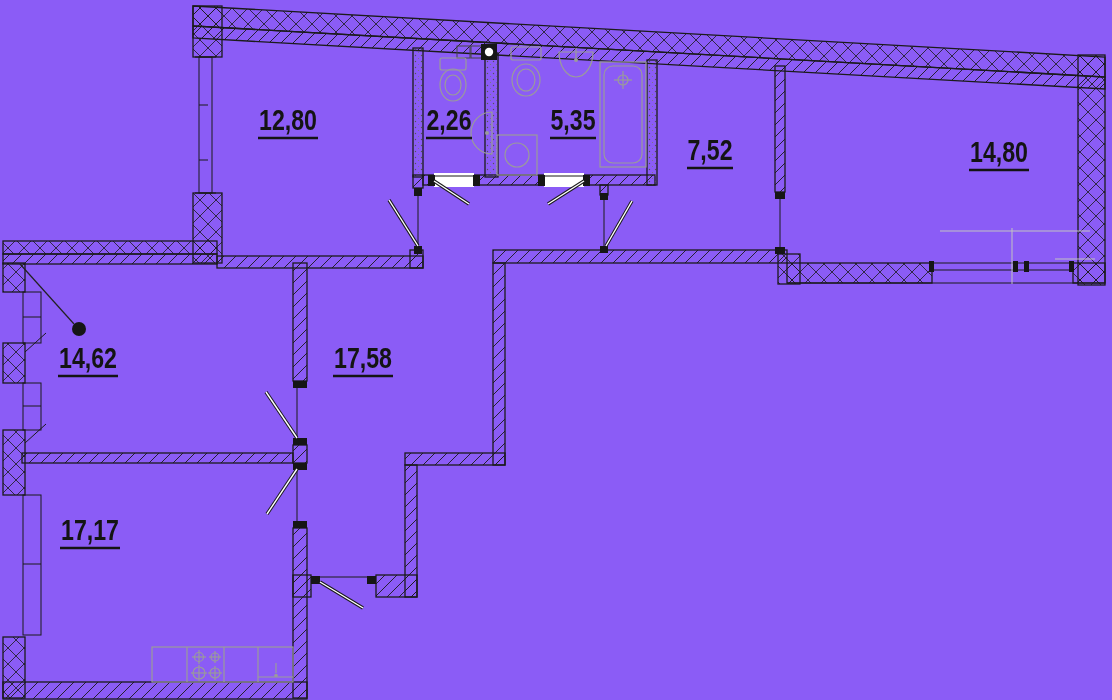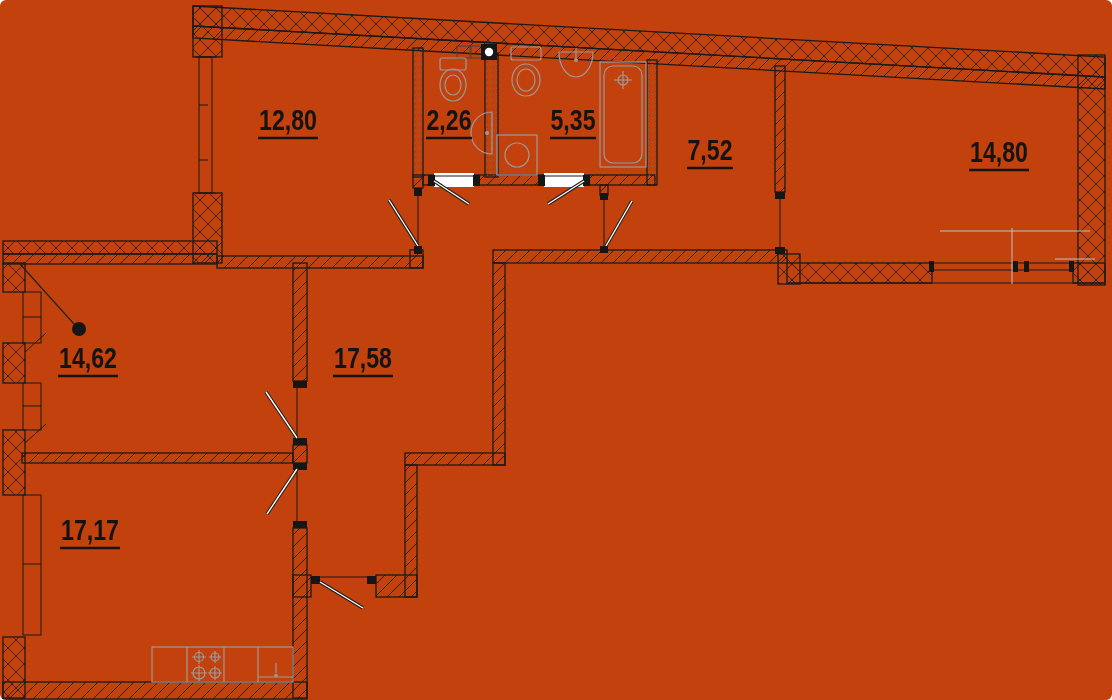--- a/index.html
+++ b/index.html
@@ -1,17 +1,17 @@
 <!DOCTYPE html>
 <html><head>
 <meta charset="utf-8">
 <style>
   html,body{margin:0;padding:0;background:#ffffff;}
-  .stage{position:relative;width:1112px;height:700px;background:#c2410c;overflow:hidden;
-         font-family:"Liberation Sans",sans-serif;border-radius:6px;}
+  .stage{position:relative;width:1112px;height:700px;background:#8b5cf6;overflow:hidden;
+         font-family:"Liberation Sans",sans-serif;}
   svg{position:absolute;left:0;top:0;}
   .arealbl{font-family:"Liberation Sans",sans-serif;font-weight:700;font-size:30px;fill:#141414;}
   .wallln{stroke:#1b1b1b;stroke-width:1.3;}
   .thin{stroke:#1b1b1b;stroke-width:1;fill:none;}
   .fix{stroke:#9b9b9b;stroke-width:1.2;fill:none;}
   .gry{stroke:#c2c2c2;stroke-width:1;fill:none;}
 </style>
 </head>
 <body>
 

